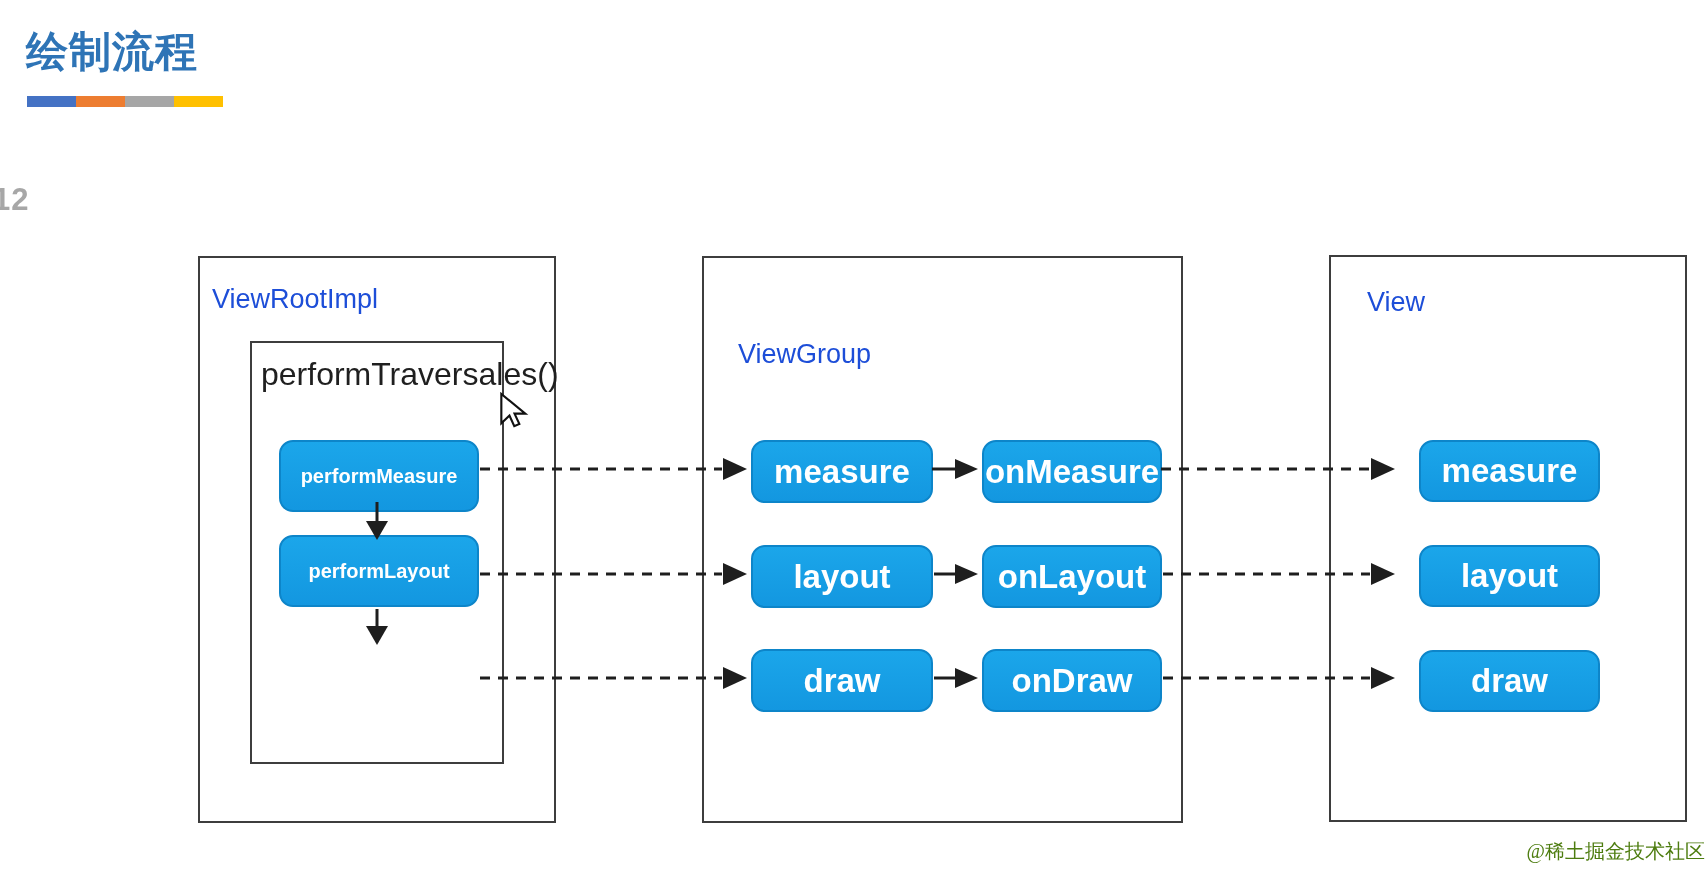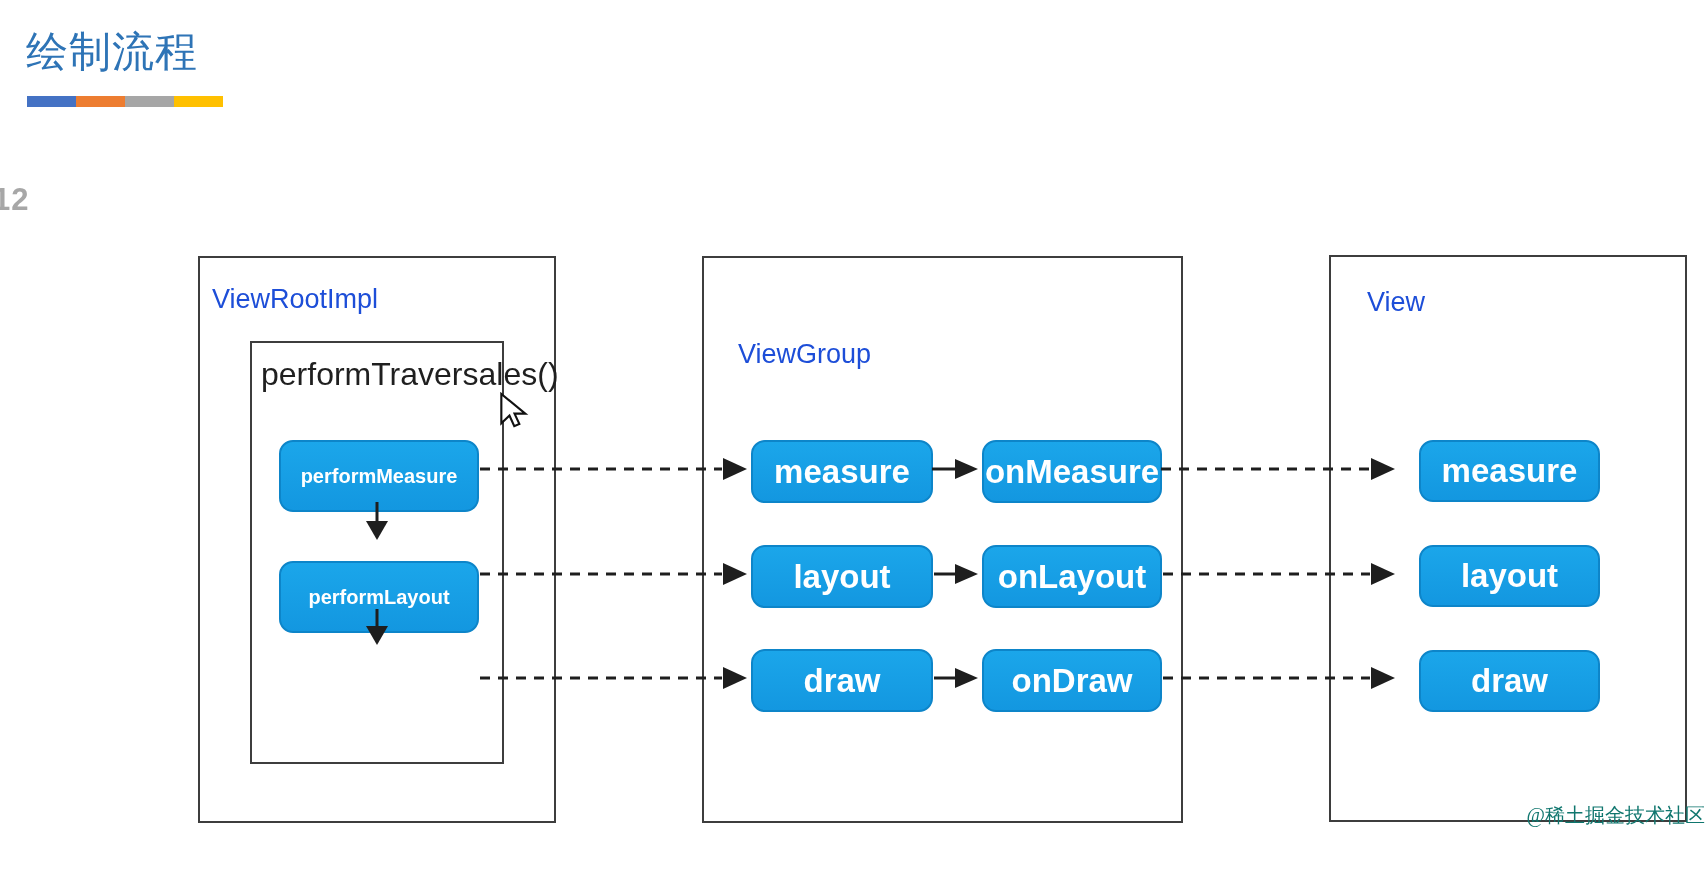--- a/index.html
+++ b/index.html
@@ -3,35 +3,35 @@
 <meta charset="utf-8">
 <style>
   html,body{margin:0;padding:0;background:#fff;}
   .stage{
     position:relative;width:1708px;height:876px;background:#ffffff;
     font-family:"Liberation Sans","DejaVu Sans",sans-serif;overflow:hidden;
   }
   
   .slide-title{
     position:absolute;left:26px;top:24px;
-    font-size:42px;font-weight:400;color:var(--title-color,#2E74B6);
+    font-size:42px;font-weight:700;color:var(--title-color,#2E74B6);
     letter-spacing:1px;white-space:nowrap;
   }
   .accent-bar{position:absolute;left:27px;top:96px;width:196px;height:11px;display:flex;}
   .accent-bar span{height:100%;width:49px;}
   .accent-bar .a1{background:var(--accent-1,#4472C4);}
   .accent-bar .a2{background:var(--accent-2,#ED7D31);}
   .accent-bar .a3{background:var(--accent-3,#A6A6A6);}
   .accent-bar .a4{background:var(--accent-4,#FFC000);}
   .page-number{
     position:absolute;left:-7px;top:182px;font-size:31px;font-weight:600;
     color:#a7a7a7;letter-spacing:1px;
   }
   .watermark{
-    position:absolute;right:3px;top:802px;font-size:20px;color:#0f766e;
+    position:absolute;right:3px;top:838px;font-size:20px;color:#4d7c0f;
     font-family:"Liberation Serif","DejaVu Serif",serif;white-space:nowrap;
   }
   
   .box{position:absolute;border:2px solid var(--box-border,#3D3D3D);background:transparent;}
   .box-label{position:absolute;font-size:27px;color:#1d4ed8;white-space:nowrap;}
   #vri-box{left:198px;top:256px;width:354px;height:563px;}
   #vri-box .box-label{left:12px;top:26px;}
   #pt-box{position:absolute;left:50px;top:83px;width:250px;height:419px;border:2px solid var(--box-border,#3D3D3D);}
   #pt-box .inner-label{position:absolute;left:9px;top:13px;font-size:32px;color:#1f1f1f;white-space:nowrap;}
   #vg-box{left:702px;top:256px;width:477px;height:563px;}
@@ -40,21 +40,21 @@
   #view-box .box-label{left:36px;top:30px;}
   
   .node{
     position:absolute;display:flex;align-items:center;justify-content:center;
     background:linear-gradient(180deg,var(--node-fill,#1BA6EA) 0%,var(--node-fill-dark,#1397E0) 100%);
     border:2px solid var(--node-border,#0D85C9);border-radius:14px;
     color:#ffffff;font-weight:bold;font-size:33px;white-space:nowrap;
     box-sizing:border-box;
   }
   .vri-node{left:27px;width:200px;height:72px;font-size:20px;}
-  #n-pm{top:97px;} #n-pl{top:218px;} #n-pd{top:306px;}
+  #n-pm{top:97px;} #n-pl{top:192px;} #n-pd{top:306px;}
   .vg-left{left:47px;width:182px;height:63px;}
   .vg-right{left:278px;width:180px;height:63px;}
   .vg-r1{top:182px;} .vg-r2{top:287px;} .vg-r3{top:391px;}
   .view-node{left:88px;width:181px;height:62px;}
   #v-measure{top:183px;} #v-layout{top:288px;} #v-draw{top:393px;}
   
   .arrows-layer{position:absolute;left:0;top:0;pointer-events:none;}
   .cursor{position:absolute;left:499px;top:392px;width:30px;height:40px;pointer-events:none;}
 </style>
 </head>

